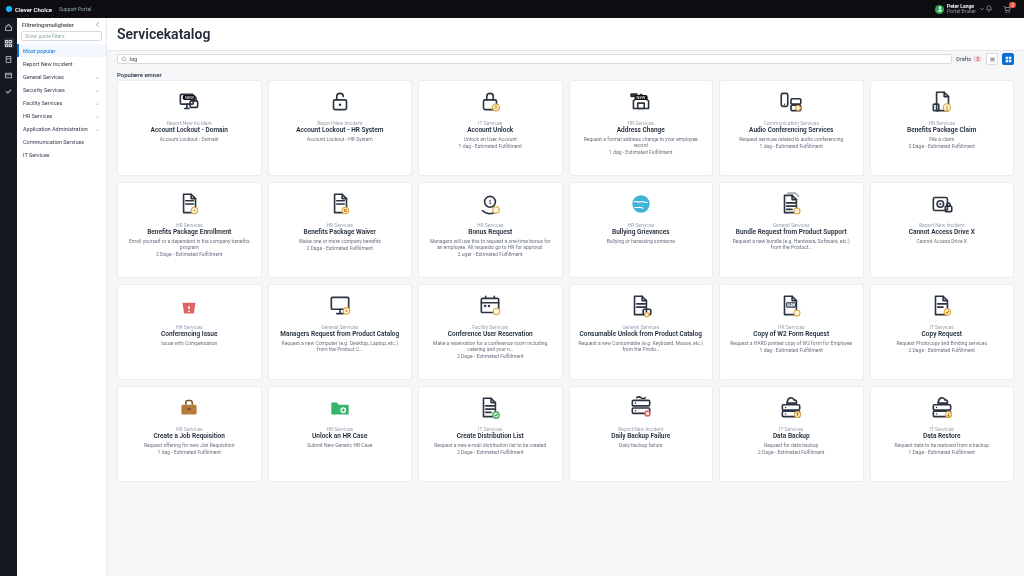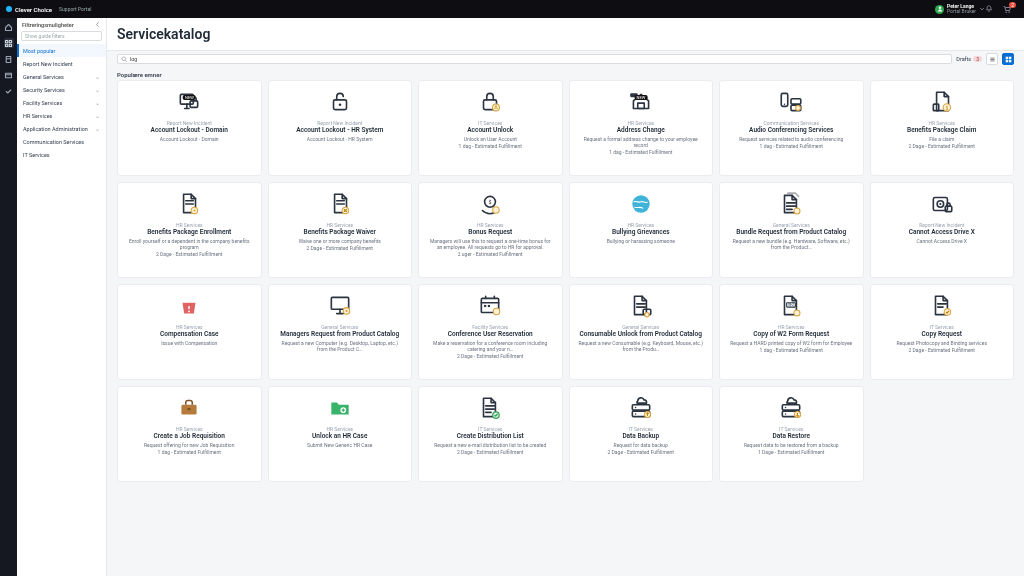--- a/index.html
+++ b/index.html
@@ -368,21 +368,21 @@
           <div class="card">
             <div class="iconbox">
               <svg width="30" height="26" viewBox="0 0 24 24">
                 <path d="M6 4h7l4 4v12H6z" class="ic-stroke"></path>
                 <path d="M13 4v4h4M8 11h8M8 14h8M8 17h5" class="ic-stroke"></path>
                 <path d="M9 2h7l3 3" class="ic-stroke" style="opacity:.4"></path>
                 <circle cx="17.5" cy="18.5" r="2.8" class="ic-accent" stroke="#d9a441"></circle>
               </svg>
             </div>
             <span class="cat">General Services</span>
-            <span class="ttl">Bundle Request from Product Catalog</span>
+            <span class="ttl">Bundle Request from Product Support</span>
             <span class="desc">Request a new bundle (e.g. Hardware, Software, etc.) from the Product…</span>
           </div>
           <div class="card">
             <div class="iconbox">
               <svg width="30" height="26" viewBox="0 0 24 24">
                 <rect x="4" y="6" width="13" height="12" rx="1.5" class="ic-stroke"></rect>
                 <circle cx="10.5" cy="12" r="3" class="ic-stroke"></circle>
                 <circle cx="10.5" cy="12" r="1" fill="#2b3440"></circle>
                 <rect x="15" y="14" width="6" height="5" rx="1" class="ic-stroke"></rect>
                 <path d="M16.5 14v-1.3a1.5 1.5 0 0 1 3 0V14" class="ic-stroke"></path>
@@ -395,21 +395,21 @@
           <div class="card">
             <div class="iconbox">
               <svg width="30" height="26" viewBox="0 0 24 24">
                 <path d="M6 9h12l-1.5 10H7.5z" class="bag-fill"></path>
                 <path d="M9 9V7a3 3 0 0 1 6 0v2" stroke="#fff" stroke-width="1" fill="none"></path>
                 <path d="M12 12v3" stroke="#fff" stroke-width="1.3"></path>
                 <circle cx="12" cy="17" r=".8" fill="#fff"></circle>
               </svg>
             </div>
             <span class="cat">HR Services</span>
-            <span class="ttl">Compensation Case</span>
+            <span class="ttl">Conferencing Issue</span>
             <span class="desc">Issue with Compensation</span>
           </div>
           <div class="card">
             <div class="iconbox">
               <svg width="30" height="26" viewBox="0 0 24 24">
                 <rect x="4" y="4" width="16" height="11" rx="1" class="ic-stroke"></rect>
                 <path d="M9 19h6M12 15v4" class="ic-stroke"></path>
                 <circle cx="18" cy="16.5" r="3" class="ic-accent" stroke="#d9a441"></circle>
                 <circle cx="18" cy="16.5" r="1" fill="#d9a441"></circle>
               </svg>
@@ -506,20 +506,36 @@
                 <path d="M6 3h7l4 4v13H6z" class="ic-stroke"></path>
                 <path d="M13 3v4h4M8 10h8M8 13h8M8 16h5" class="ic-stroke"></path>
                 <circle cx="17.5" cy="18.5" r="3" fill="#d6f2df" stroke="#3aa45b" stroke-width="1.2"></circle>
                 <path d="M16.2 18.5l1 1 1.8-2" stroke="#3aa45b" stroke-width="1.2" fill="none"></path>
               </svg>
             </div>
             <span class="cat">IT Services</span>
             <span class="ttl">Create Distribution List</span>
             <span class="desc">Request a new e-mail distribution list to be created</span>
             <span class="sla">2 Dage - Estimated Fulfillment</span>
+          </div>
+          <div class="card">
+            <div class="iconbox">
+              <svg width="30" height="26" viewBox="0 0 24 24">
+                <rect x="4" y="5" width="16" height="5" rx="1" class="ic-stroke"></rect>
+                <rect x="4" y="12" width="16" height="5" rx="1" class="ic-stroke"></rect>
+                <circle cx="7" cy="7.5" r=".7" fill="#2b3440"></circle>
+                <circle cx="7" cy="14.5" r=".7" fill="#2b3440"></circle>
+                <circle cx="18" cy="17" r="3" class="ic-alert"></circle>
+                <path d="M16.8 15.8l2.4 2.4M19.2 15.8l-2.4 2.4" stroke="#fff" stroke-width="1.2"></path>
+                <path d="M8 2.5c1-1 3-1 4 0s3 1 4 0" class="ic-stroke"></path>
+              </svg>
+            </div>
+            <span class="cat">Report New Incident</span>
+            <span class="ttl">Daily Backup Failure</span>
+            <span class="desc">Daily backup failure</span>
           </div>
           <div class="card">
             <div class="iconbox">
               <svg width="30" height="26" viewBox="0 0 24 24">
                 <rect x="4" y="9" width="16" height="5" rx="1" class="ic-stroke"></rect>
                 <rect x="4" y="15" width="16" height="5" rx="1" class="ic-stroke"></rect>
                 <circle cx="7" cy="11.5" r=".7" fill="#2b3440"></circle>
                 <circle cx="7" cy="17.5" r=".7" fill="#2b3440"></circle>
                 <path d="M9 5.5a3 3 0 0 1 5.8-1A2.2 2.2 0 0 1 17 7.5H8.3A2 2 0 0 1 9 5.5z" class="ic-stroke"></path>
                 <circle cx="18" cy="18" r="2.8" class="ic-accent" stroke="#d9a441"></circle>

